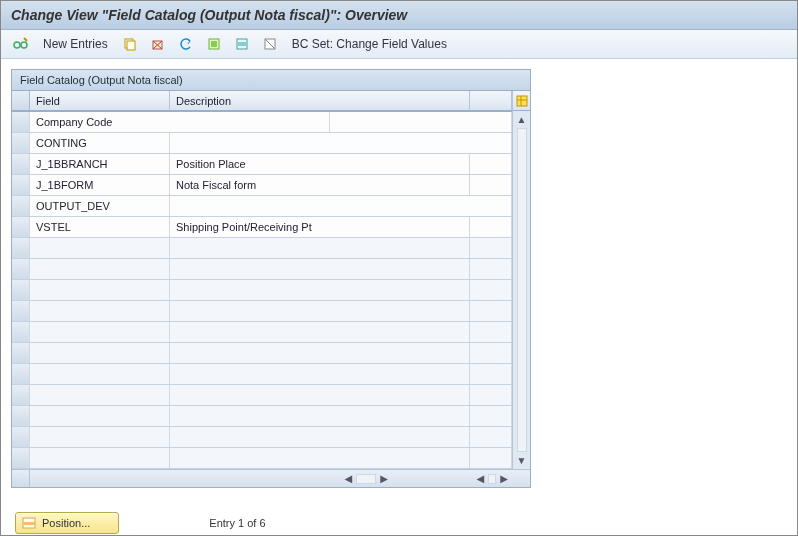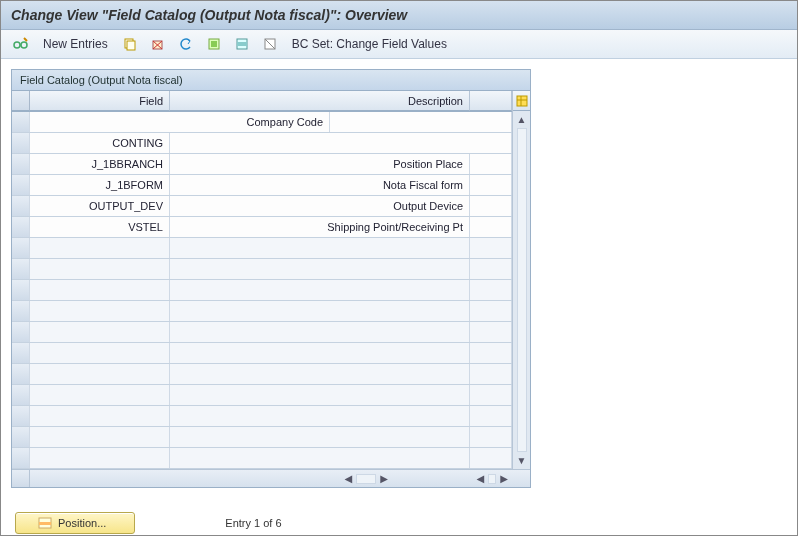--- a/index.html
+++ b/index.html
@@ -59,21 +59,20 @@
     .panel-header {
       background: linear-gradient(to bottom, #d9e5f1, #c4d6ea);
       padding: 4px 8px;
       font-size: 11px;
       color: #233;
       border-bottom: 1px solid #9ab0c7;
     }
     .table-wrap {
       display: flex;
       background: #ec4899;
-      text-align: right;
     }
     .table-area {
       flex: 1;
       background: #e1e9f1;
     }
     .thead {
       display: flex;
       background: linear-gradient(to bottom,#f2f6fa,#dbe5f0);
       border-bottom: 1px solid #9ab0c7;
     }
@@ -150,21 +149,21 @@
       gap: 90px;
       padding-left: 4px;
     }
     .pos-btn {
       display:inline-flex;
       align-items:center;
       gap:6px;
       background: linear-gradient(to bottom,#fff6c8,#f7e58a);
       border: 1px solid #b8a84c;
       border-radius: 3px;
-      padding: 3px 28px 3px 22px;
+      padding: 3px 28px 3px 6px;
       font-size: 11px;
       color:#333;
       cursor:pointer;
       box-shadow: 0 1px 0 #fff inset;
     }
     .pos-btn .picon{
       width:14px;height:14px;
       display:inline-block;
     }
     .entry-label{
@@ -271,21 +270,20 @@
             </div>
             <div class="trow">
               <div class="td col-sel"></div>
               <div class="td col-field">J_1BFORM</div>
               <div class="td col-desc">Nota Fiscal form</div>
               <div class="td col-rest"></div>
             </div>
             <div class="trow">
               <div class="td col-sel"></div>
               <div class="td col-field">OUTPUT_DEV</div>
-              <div class="td col-desc">Output Device</div>
               <div class="td col-rest"></div>
             </div>
             <div class="trow">
               <div class="td col-sel"></div>
               <div class="td col-field">VSTEL</div>
               <div class="td col-desc">Shipping Point/Receiving Pt</div>
               <div class="td col-rest"></div>
             </div>
             <div class="trow empty">
               <div class="td col-sel"></div>

